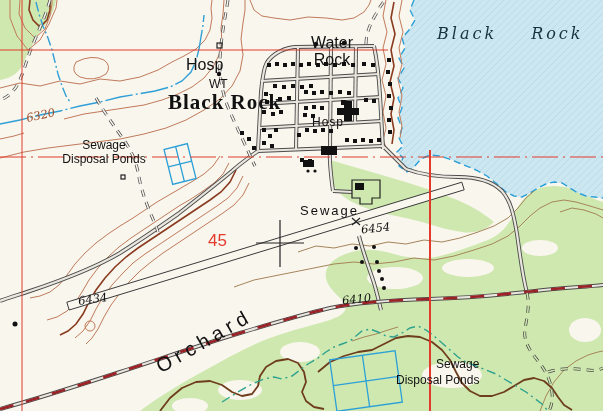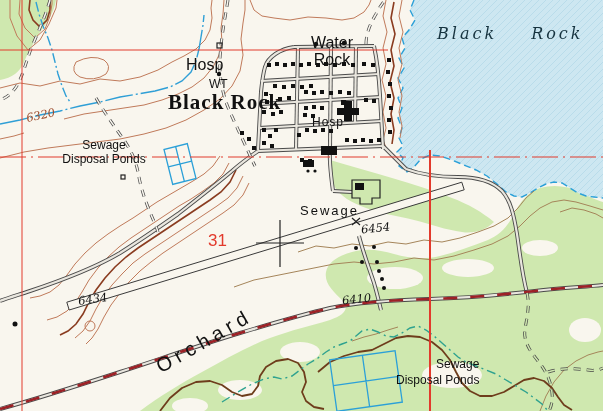--- a/index.html
+++ b/index.html
@@ -308,18 +308,18 @@
 <div class="lbl airp" style="left:300px;top:203px;">Sewage</div>
 <div class="lbl orch" style="left:152px;top:358px;">Orchard</div>
 <div class="lbl sans12 ctr" style="left:40px;top:138px;width:128px;">
   <div>Sewage</div>
   <div>Disposal Ponds</div>
 </div>
 <div class="lbl sans12" style="left:396px;top:356px;line-height:16px;">
   <div>Sewage</div>
   <div>Disposal Ponds</div>
 </div>
-<div class="lbl sec" style="left:208px;top:231px;">31</div>
+<div class="lbl sec" style="left:208px;top:231px;">45</div>
 <div class="lbl elev ebrown" style="left:26px;top:108px;transform:rotate(-12deg);">6320</div>
 <div class="lbl elev" style="left:78px;top:292px;transform:rotate(-8deg);">6434</div>
 <div class="lbl elev" style="left:361px;top:221px;transform:rotate(-6deg);">6454</div>
 <div class="lbl elev" style="left:342px;top:292px;transform:rotate(-6deg);">6410</div>
 </div>
 
 </body></html>

